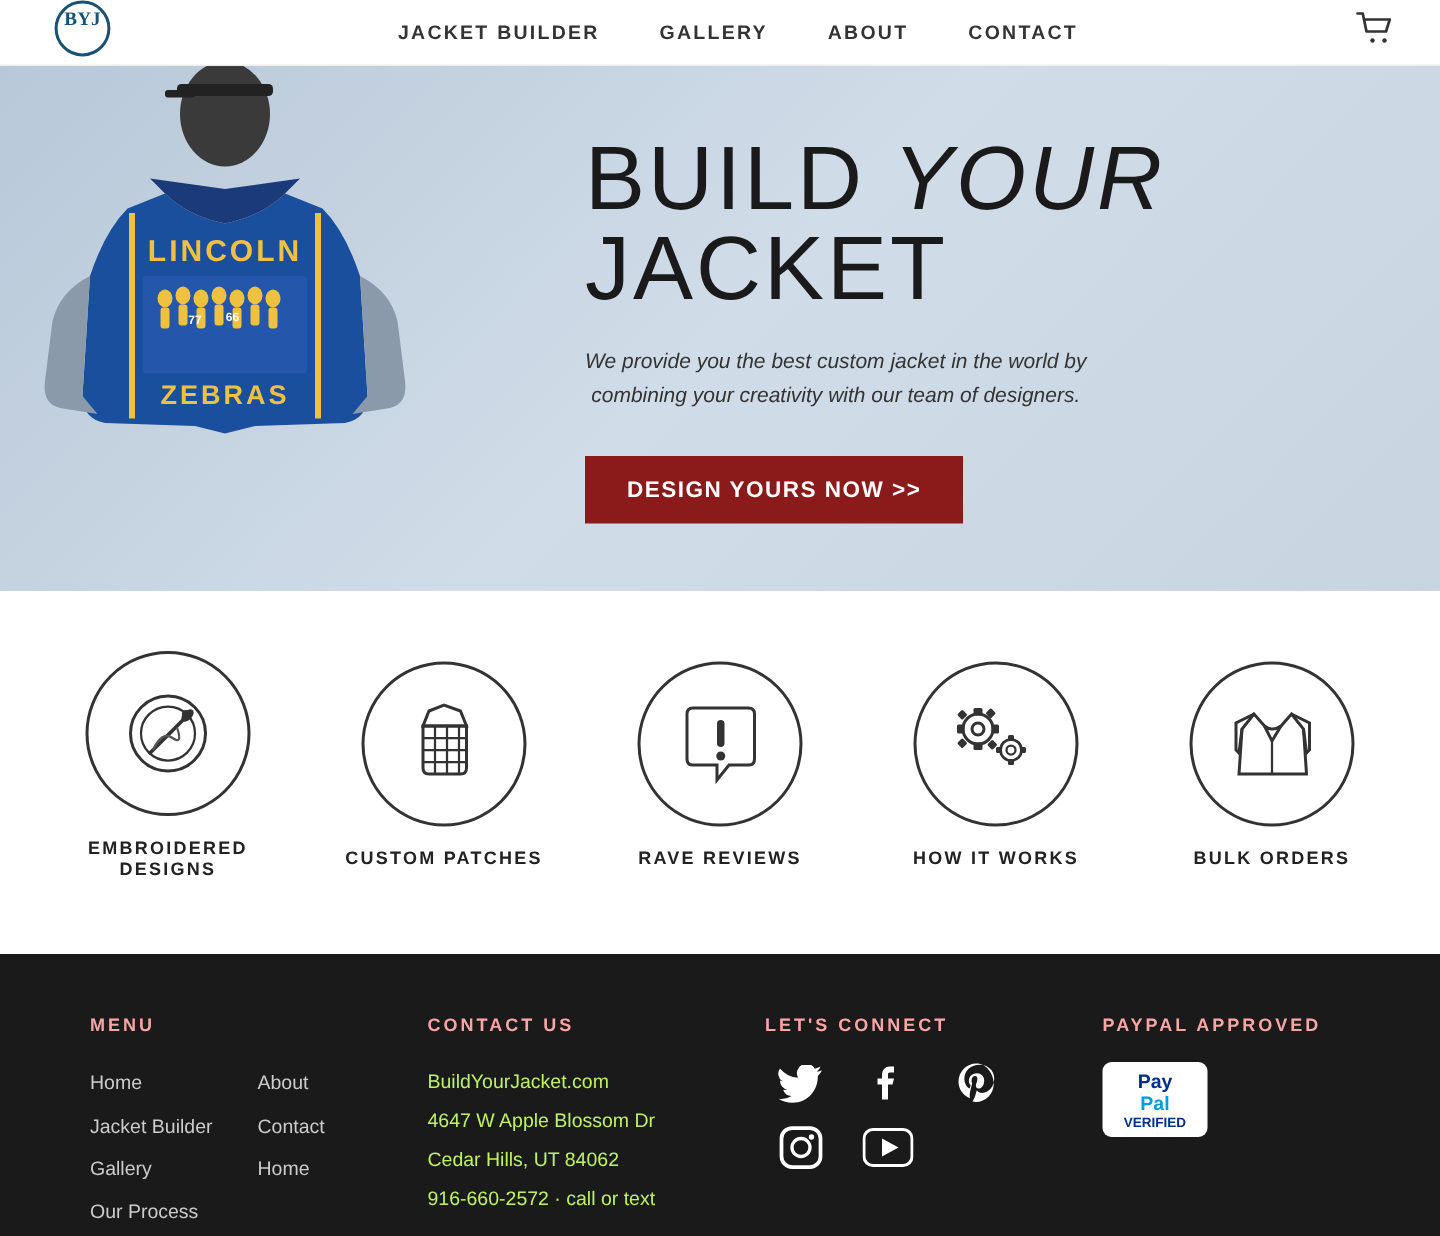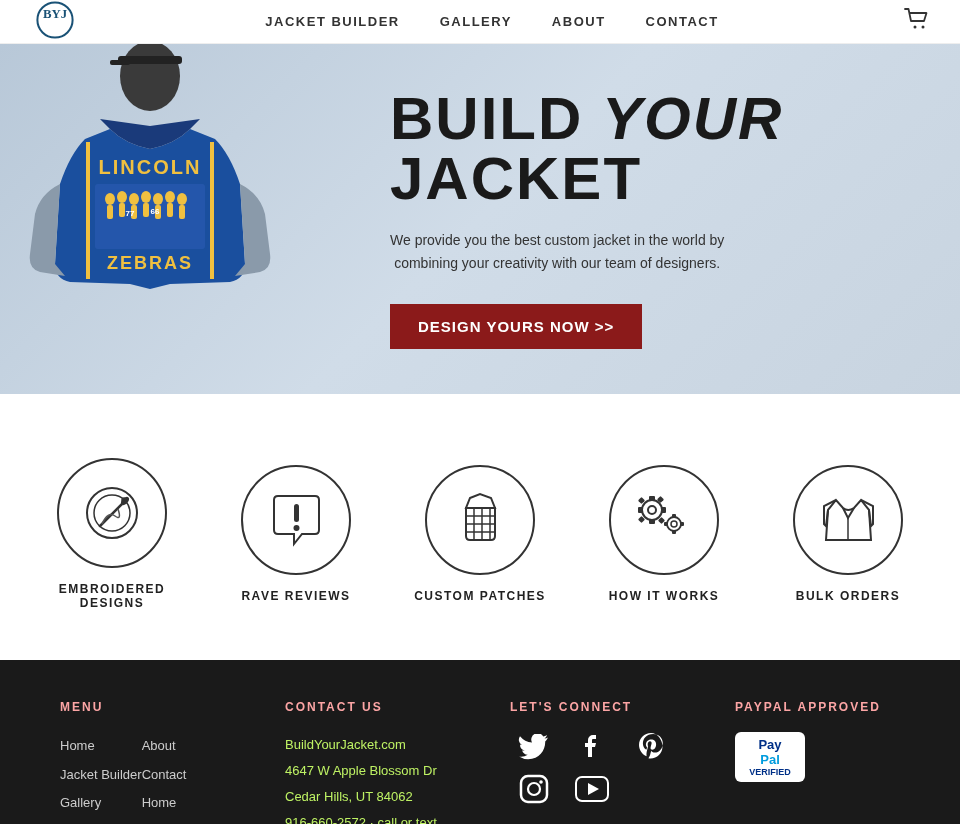--- a/index.html
+++ b/index.html
@@ -58,54 +58,54 @@
     .hero-text-area {
       flex: 1;
       padding: 20px 40px 20px 20px;
       display: flex;
       flex-direction: column;
       align-items: flex-start;
       justify-content: center;
     }
     .hero-title {
       font-size: 60px;
-      font-weight: 700;
+      font-weight: 400;
       color: #1a1a1a;
       line-height: 1;
       letter-spacing: 2px;
       text-transform: uppercase;
       margin-bottom: 20px;
     }
     .hero-subtitle {
       font-size: 14px;
       color: #333;
       line-height: 1.6;
       text-align: center;
       margin-bottom: 30px;
+      font-style: italic;
     }
     .hero-btn {
       background: #8b1a1a;
       color: #fff;
       padding: 14px 28px;
       font-size: 15px;
       font-weight: 700;
       letter-spacing: 1px;
       text-transform: uppercase;
       border: none;
       cursor: pointer;
     }
 
     
     .features {
       display: flex;
       justify-content: space-around;
       align-items: center;
       padding: 40px 20px 50px;
       background: #fff;
-      margin-top: 24px;
     }
     .feature-item {
       display: flex;
       flex-direction: column;
       align-items: center;
       gap: 14px;
       width: 160px;
       cursor: pointer;
     }
     .feature-icon-circle {
@@ -157,20 +157,21 @@
     }
     .footer-col a, .footer-col p {
       display: block;
       color: #bef264;
       font-size: 13px;
       text-decoration: none;
       line-height: 2;
     }
     .footer-menu {
       display: flex;
+      gap: 30px;
     }
     .footer-menu-col a {
       display: block;
       color: #ccc;
       font-size: 13px;
       text-decoration: none;
       line-height: 2.2;
     }
     .social-icons {
       display: grid;
@@ -313,46 +314,46 @@
         <path d="M22 43 Q28 30 35 35 Q42 40 38 28" fill="none" stroke="#555" stroke-width="1.5"></path>
       </svg>
     </div>
     <span class="feature-label">EMBROIDERED DESIGNS</span>
   </div>
 
   <div class="feature-item">
     <div class="feature-icon-circle">
       <svg class="icon-svg" viewBox="0 0 65 65" xmlns="http://www.w3.org/2000/svg">
 
-        <path d="M10 12 Q10 8 14 8 L51 8 Q55 8 55 12 L55 42 Q55 46 51 46 L38 46 L30 56 L30 46 L14 46 Q10 46 10 42 Z" fill="none" stroke="#333" stroke-width="2"></path>
-
-        <rect x="30" y="16" width="5" height="18" rx="2.5" fill="#333"></rect>
-        <circle cx="32.5" cy="40" r="3" fill="#333"></circle>
-      </svg>
-    </div>
-    <span class="feature-label">RAVE REVIEWS</span>
-  </div>
-
-  <div class="feature-item">
-    <div class="feature-icon-circle">
-      <svg class="icon-svg" viewBox="0 0 65 65" xmlns="http://www.w3.org/2000/svg">
-
         <path d="M18 20 L18 48 Q18 52 22 52 L43 52 Q47 52 47 48 L47 20 Z" fill="none" stroke="#333" stroke-width="2"></path>
 
         <line x1="18" y1="28" x2="47" y2="28" stroke="#333" stroke-width="1.5"></line>
         <line x1="18" y1="36" x2="47" y2="36" stroke="#333" stroke-width="1.5"></line>
         <line x1="18" y1="44" x2="47" y2="44" stroke="#333" stroke-width="1.5"></line>
         <line x1="26" y1="20" x2="26" y2="52" stroke="#333" stroke-width="1.5"></line>
         <line x1="34" y1="20" x2="34" y2="52" stroke="#333" stroke-width="1.5"></line>
         <line x1="42" y1="20" x2="42" y2="52" stroke="#333" stroke-width="1.5"></line>
 
         <path d="M22 10 L32 6 L43 10 L47 20 L18 20 Z" fill="none" stroke="#333" stroke-width="2"></path>
       </svg>
     </div>
     <span class="feature-label">CUSTOM PATCHES</span>
+  </div>
+
+  <div class="feature-item">
+    <div class="feature-icon-circle">
+      <svg class="icon-svg" viewBox="0 0 65 65" xmlns="http://www.w3.org/2000/svg">
+
+        <path d="M10 12 Q10 8 14 8 L51 8 Q55 8 55 12 L55 42 Q55 46 51 46 L38 46 L30 56 L30 46 L14 46 Q10 46 10 42 Z" fill="none" stroke="#333" stroke-width="2"></path>
+
+        <rect x="30" y="16" width="5" height="18" rx="2.5" fill="#333"></rect>
+        <circle cx="32.5" cy="40" r="3" fill="#333"></circle>
+      </svg>
+    </div>
+    <span class="feature-label">RAVE REVIEWS</span>
   </div>
 
   <div class="feature-item">
     <div class="feature-icon-circle">
       <svg class="icon-svg" viewBox="0 0 65 65" xmlns="http://www.w3.org/2000/svg">
 
         <g transform="translate(20,22)">
           <circle cx="0" cy="0" r="10" fill="none" stroke="#333" stroke-width="2"></circle>
           <circle cx="0" cy="0" r="4" fill="none" stroke="#333" stroke-width="2"></circle>
 

